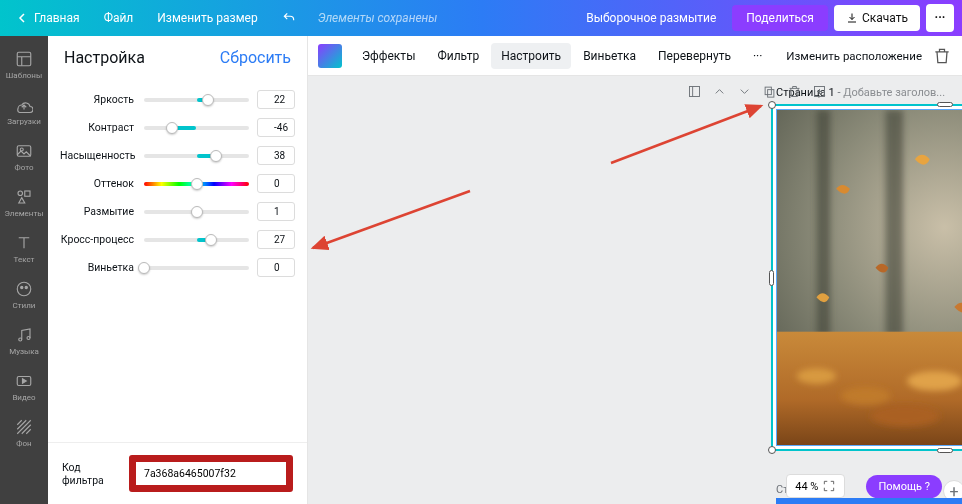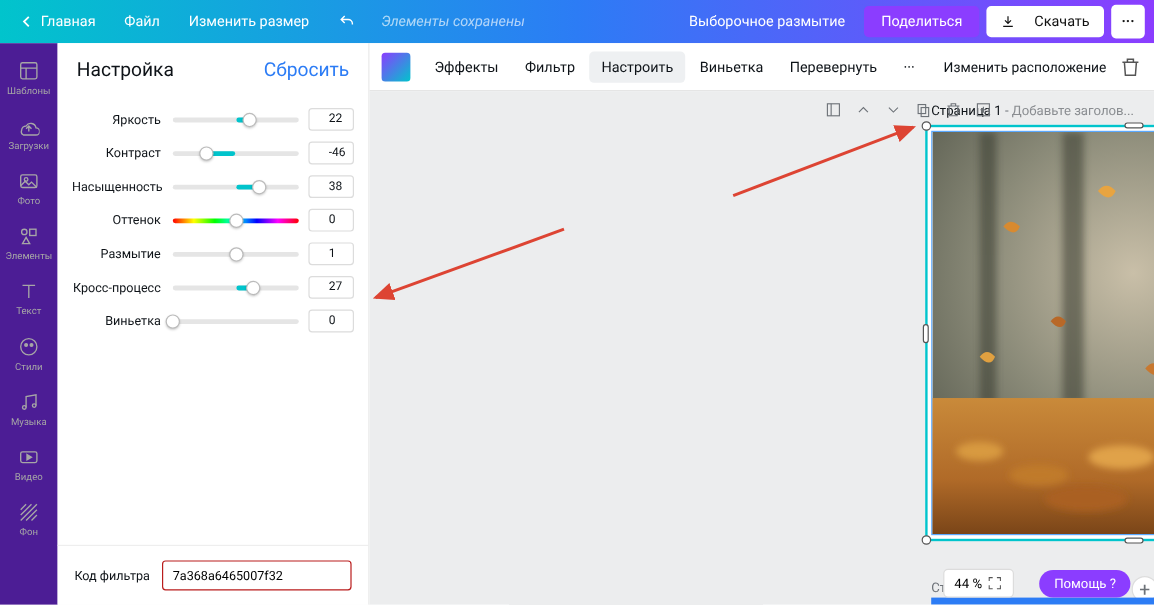--- a/index.html
+++ b/index.html
@@ -3,39 +3,39 @@
 <meta charset="utf-8">
 <style>
 *{box-sizing:border-box;margin:0;padding:0;font-family:-apple-system,BlinkMacSystemFont,"Segoe UI",Roboto,sans-serif}
 body{width:962px;height:504px;overflow:hidden;background:#fff;position:relative}
 .topbar{height:36px;background:linear-gradient(90deg,#01c4cc 0%,#2c7cf5 50%,#8b3dff 100%);display:flex;align-items:center;padding:0 8px;color:#fff;font-size:12px}
 .topbar .tb-left{display:flex;align-items:center;gap:4px}
 .topbar .tb-btn{padding:4px 10px;cursor:pointer;display:flex;align-items:center;border-radius:4px}
 .topbar .saved{font-style:italic;opacity:.65;margin-left:8px}
 .topbar .tb-right{margin-left:auto;display:flex;align-items:center;gap:6px}
 .topbar .share-btn{background:#8b3dff;padding:6px 14px;border-radius:4px;font-size:12px}
-.topbar .download-btn{background:#fff;color:#111;padding:6px 12px;border-radius:4px;display:flex;align-items:center;gap:16px;font-size:12px}
+.topbar .download-btn{background:#fff;color:#111;padding:6px 12px;border-radius:4px;display:flex;align-items:center;gap:4px;font-size:12px}
 .topbar .more-btn{background:#fff;color:#111;width:28px;height:28px;border-radius:4px;display:flex;align-items:center;justify-content:center;font-weight:bold}
 .main{display:flex;height:calc(100% - 36px)}
-.rail{width:48px;background:#4c1d95;display:flex;flex-direction:column;align-items:center;padding-top:6px;color:#a6a6a6;font-size:8px}
+.rail{width:48px;background:#404040;display:flex;flex-direction:column;align-items:center;padding-top:6px;color:#a6a6a6;font-size:8px}
 .rail-item{display:flex;flex-direction:column;align-items:center;padding:8px 2px;cursor:pointer;width:100%;text-align:center}
 .rail-item svg{width:18px;height:18px;margin-bottom:3px;stroke:#a6a6a6;fill:none;stroke-width:1.5}
 .panel{width:260px;background:#fff;border-right:1px solid #e5e5e5;display:flex;flex-direction:column;font-size:11px;color:#0e1318}
 .panel-head{display:flex;justify-content:space-between;align-items:center;padding:12px 16px 10px;font-size:16px}
 .panel-head .reset{color:#2c7cf5;cursor:pointer}
 .sliders{padding:4px 12px;flex:1}
 .row{display:flex;align-items:center;margin:9px 0}
 .row .lbl{width:84px;text-align:right;padding-right:10px;font-size:10.5px;color:#0e1318}
 .row .track{flex:1;height:4px;background:#e5e5e5;border-radius:2px;position:relative}
 .row .track.hue{background:linear-gradient(90deg,#f00,#ff0,#0f0,#0ff,#00f,#f0f,#f00)}
 .row .fill{position:absolute;height:100%;background:#01c4cc;border-radius:2px}
 .row .knob{position:absolute;width:12px;height:12px;background:#fff;border:1px solid #bbb;border-radius:50%;top:-4px;transform:translateX(-50%);box-shadow:0 1px 2px rgba(0,0,0,.2)}
 .row .val{width:38px;margin-left:8px;border:1px solid #dcdcdc;border-radius:3px;text-align:center;padding:3px 16px;font-size:10px}
 .panel-foot{border-top:1px solid #eee;padding:12px 14px;display:flex;align-items:center;gap:10px;font-size:10.5px}
-.panel-foot input{flex:1;border:1px solid #b91c1c;border-radius:3px;padding:5px 8px;font-size:10.5px}
+.panel-foot input{flex:1;border:7px solid #b91c1c;border-radius:3px;padding:5px 8px;font-size:10.5px}
 .canvas-area{flex:1;display:flex;flex-direction:column;background:#fff}
 .toolbar{height:40px;border-bottom:1px solid #e5e5e5;display:flex;align-items:center;padding:0 10px;font-size:12px;color:#0e1318;gap:2px}
 .toolbar .swatch{width:24px;height:24px;border-radius:3px;background:linear-gradient(135deg,#8b3dff,#01c4cc);margin-right:8px}
 .toolbar .tool{padding:6px 10px;border-radius:4px;cursor:pointer}
 .toolbar .tool.active{background:#eef0f2}
 .toolbar .spacer{flex:1}
 .toolbar .pos{font-size:11.5px;color:#0e1318;margin-right:8px}
 .toolbar .trash{width:20px;height:20px;stroke:#555;fill:none}
 .canvas{flex:1;background:#ecedee;position:relative;overflow:hidden}
 .page-label{position:absolute;top:10px;left:468px;font-size:11px;color:#6d7278}

